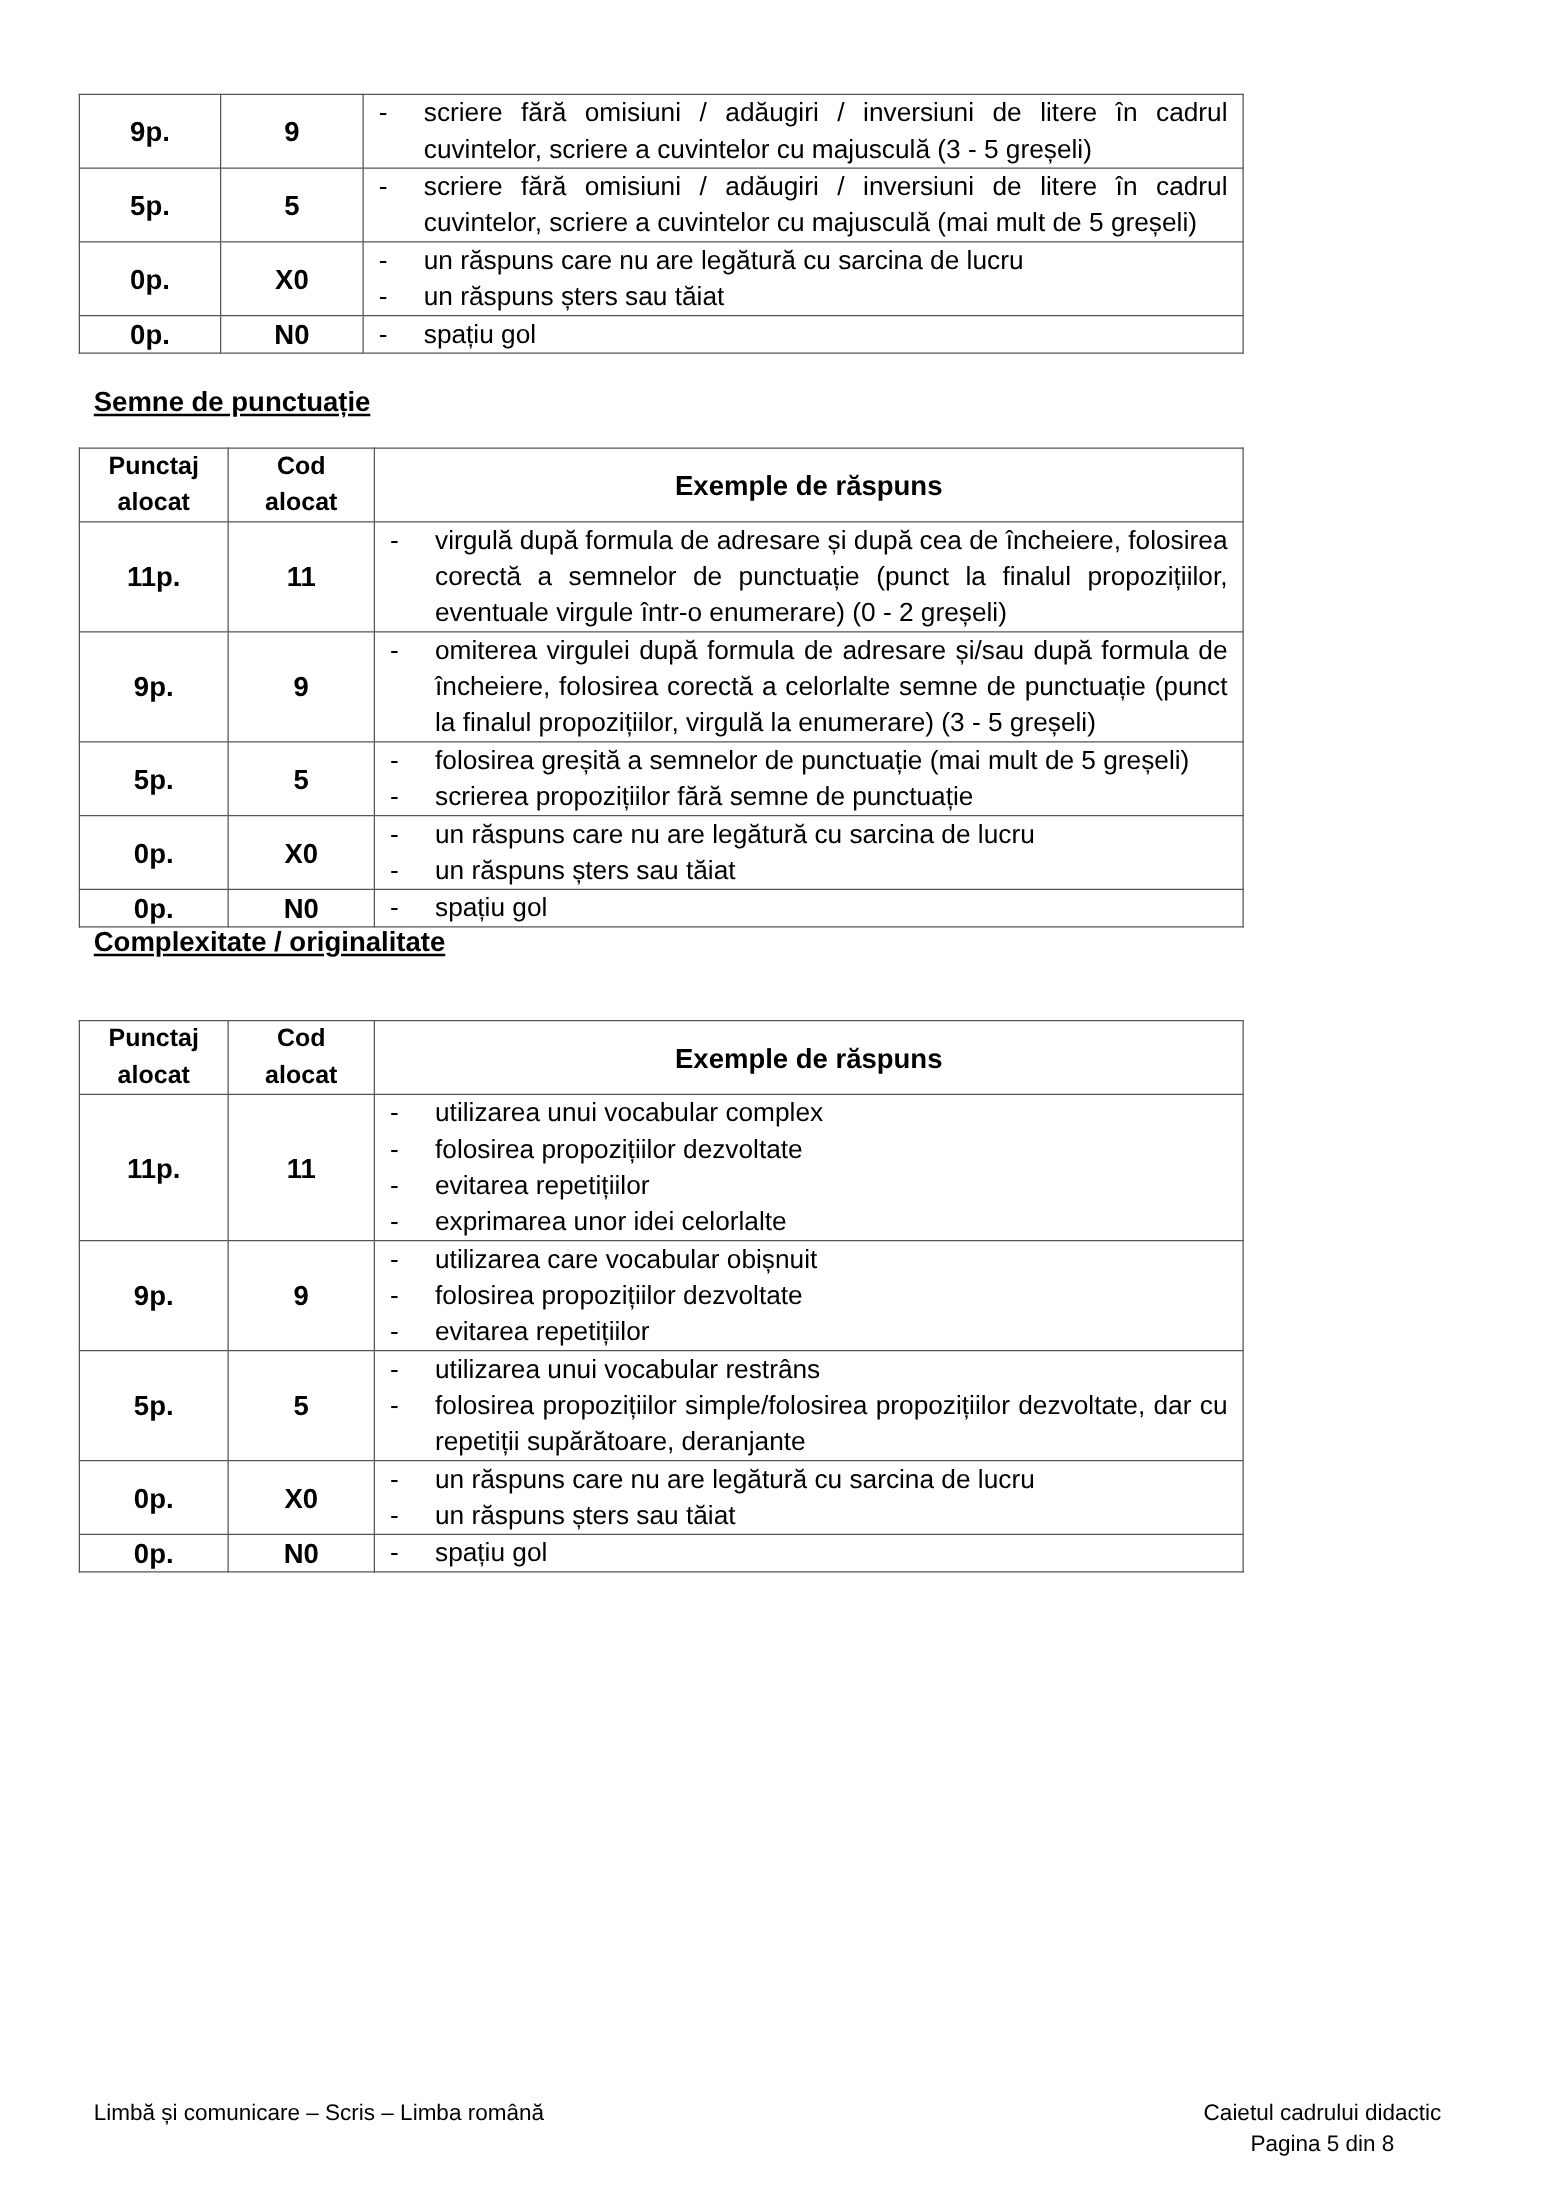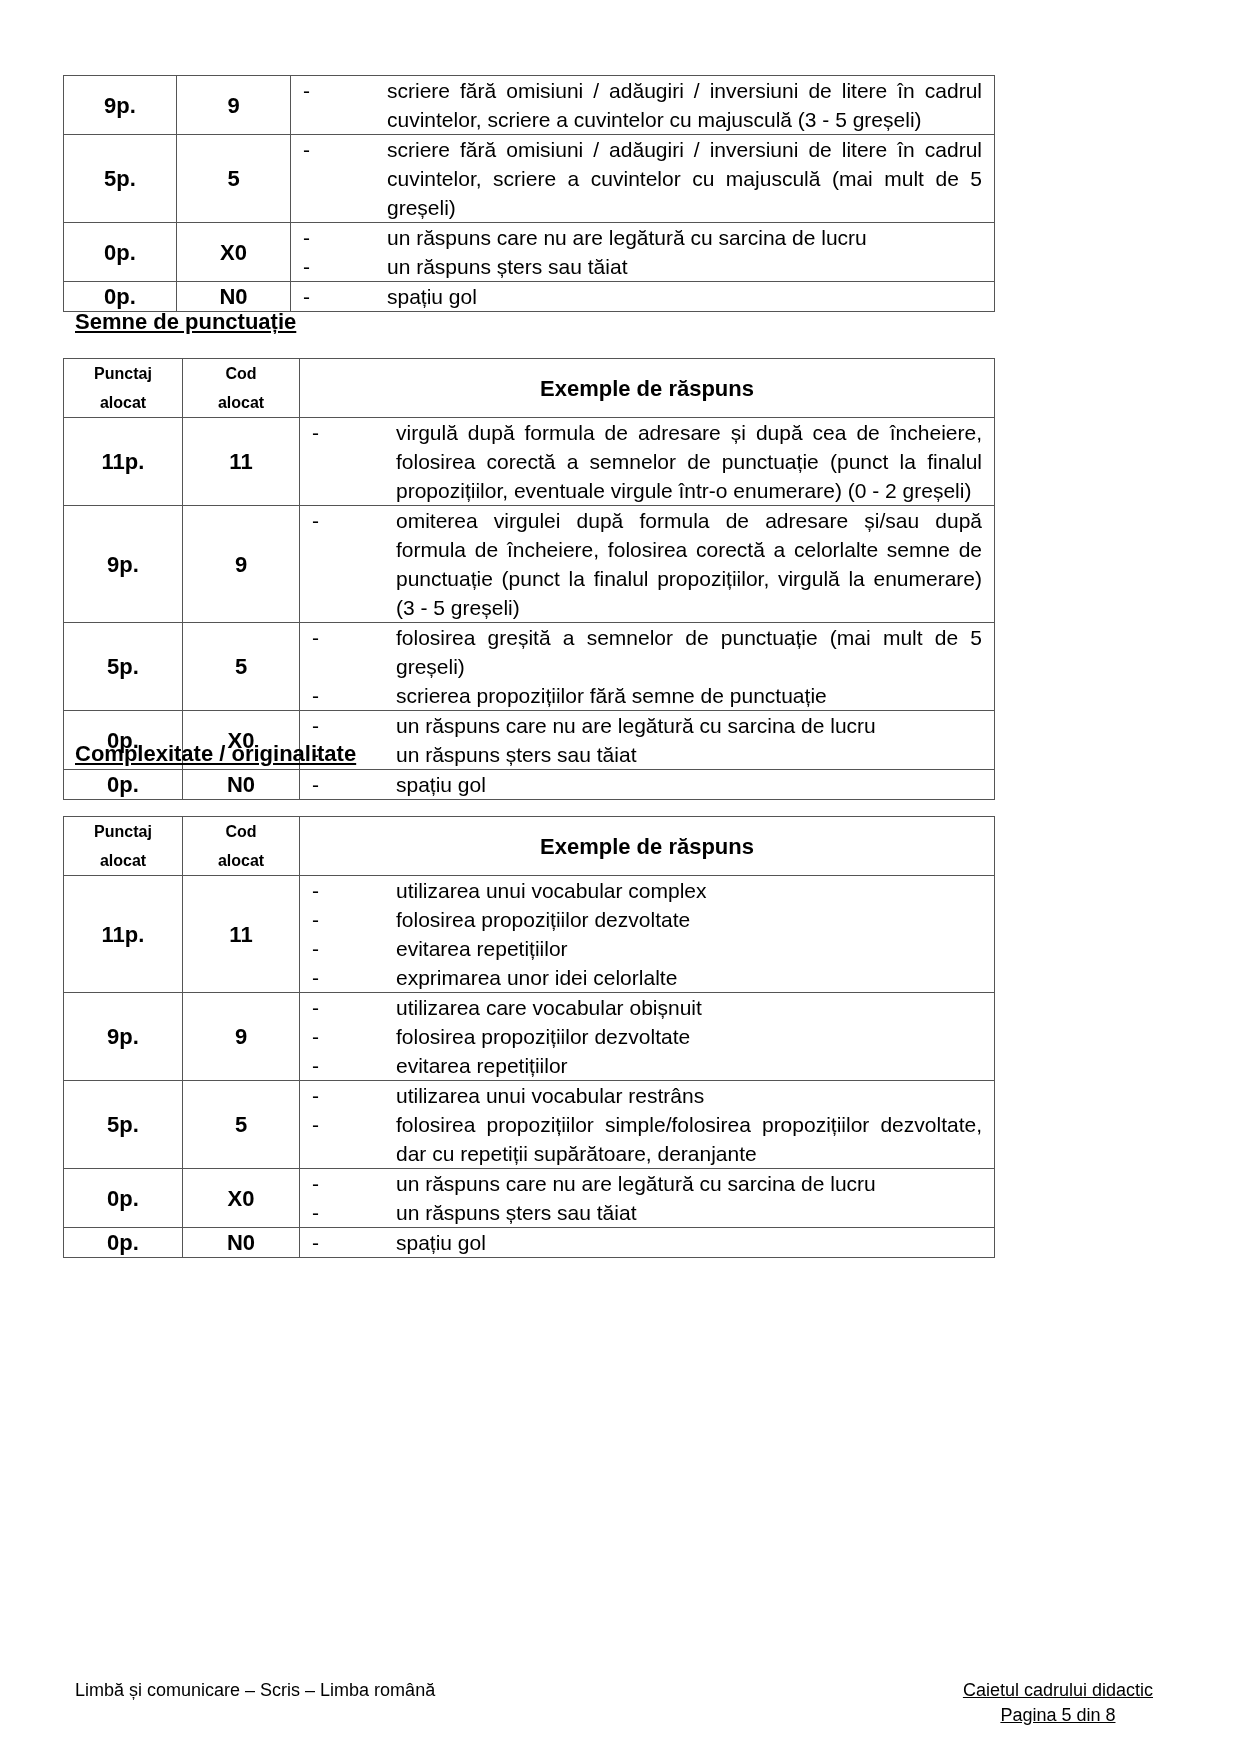--- a/index.html
+++ b/index.html
@@ -10,34 +10,34 @@
   .tbl {
     position: absolute; left: 63px; width: 932px;
     border-collapse: collapse; table-layout: fixed;
     font-size: 21px; line-height: 29px;
   }
   .tbl td, .tbl th {
     border: 1.5px solid #555;
     padding: 0; vertical-align: middle;
   }
   .tbl .c-pts, .tbl .c-code { text-align: center; font-weight: bold; font-size: 22px; }
-  .tbl th { font-weight: bold; text-align: center; font-size: 16px; line-height: 29px; }
+  .tbl th { font-weight: bold; text-align: center; font-size: 20px; line-height: 29px; }
   .tbl th.hdr-ex { font-size: 22px; }
   .tbl td.c-desc { padding: 0 12px 0 8px; }
   .item { display: flex; align-items: flex-start; text-align: justify; }
   .item .dash { width: 40px; flex: 0 0 40px; padding-left: 4px; box-sizing: border-box; }
-  .item .txt { flex: 1 1 auto; text-align: justify; margin-left: 48px; }
+  .item .txt { flex: 1 1 auto; text-align: justify; }
   .section-title {
     position: absolute; left: 75px; font-weight: bold; font-size: 22px; text-decoration: underline;
   }
   .footer {
     position: absolute; top: 1678px; font-size: 18px; line-height: 25px;
   }
   .footer.left { left: 75px; }
-  .footer.right { right: 88px; text-align: center; text-decoration: underline; }
+  .footer.right { right: 88px; text-align: center; }
 </style>
 </head>
 <body>
 
 <table class="tbl" id="t1" style="top:75px;">
   <colgroup>
       <col style="width:113px">
       <col style="width:114px">
       <col>
     </colgroup>

